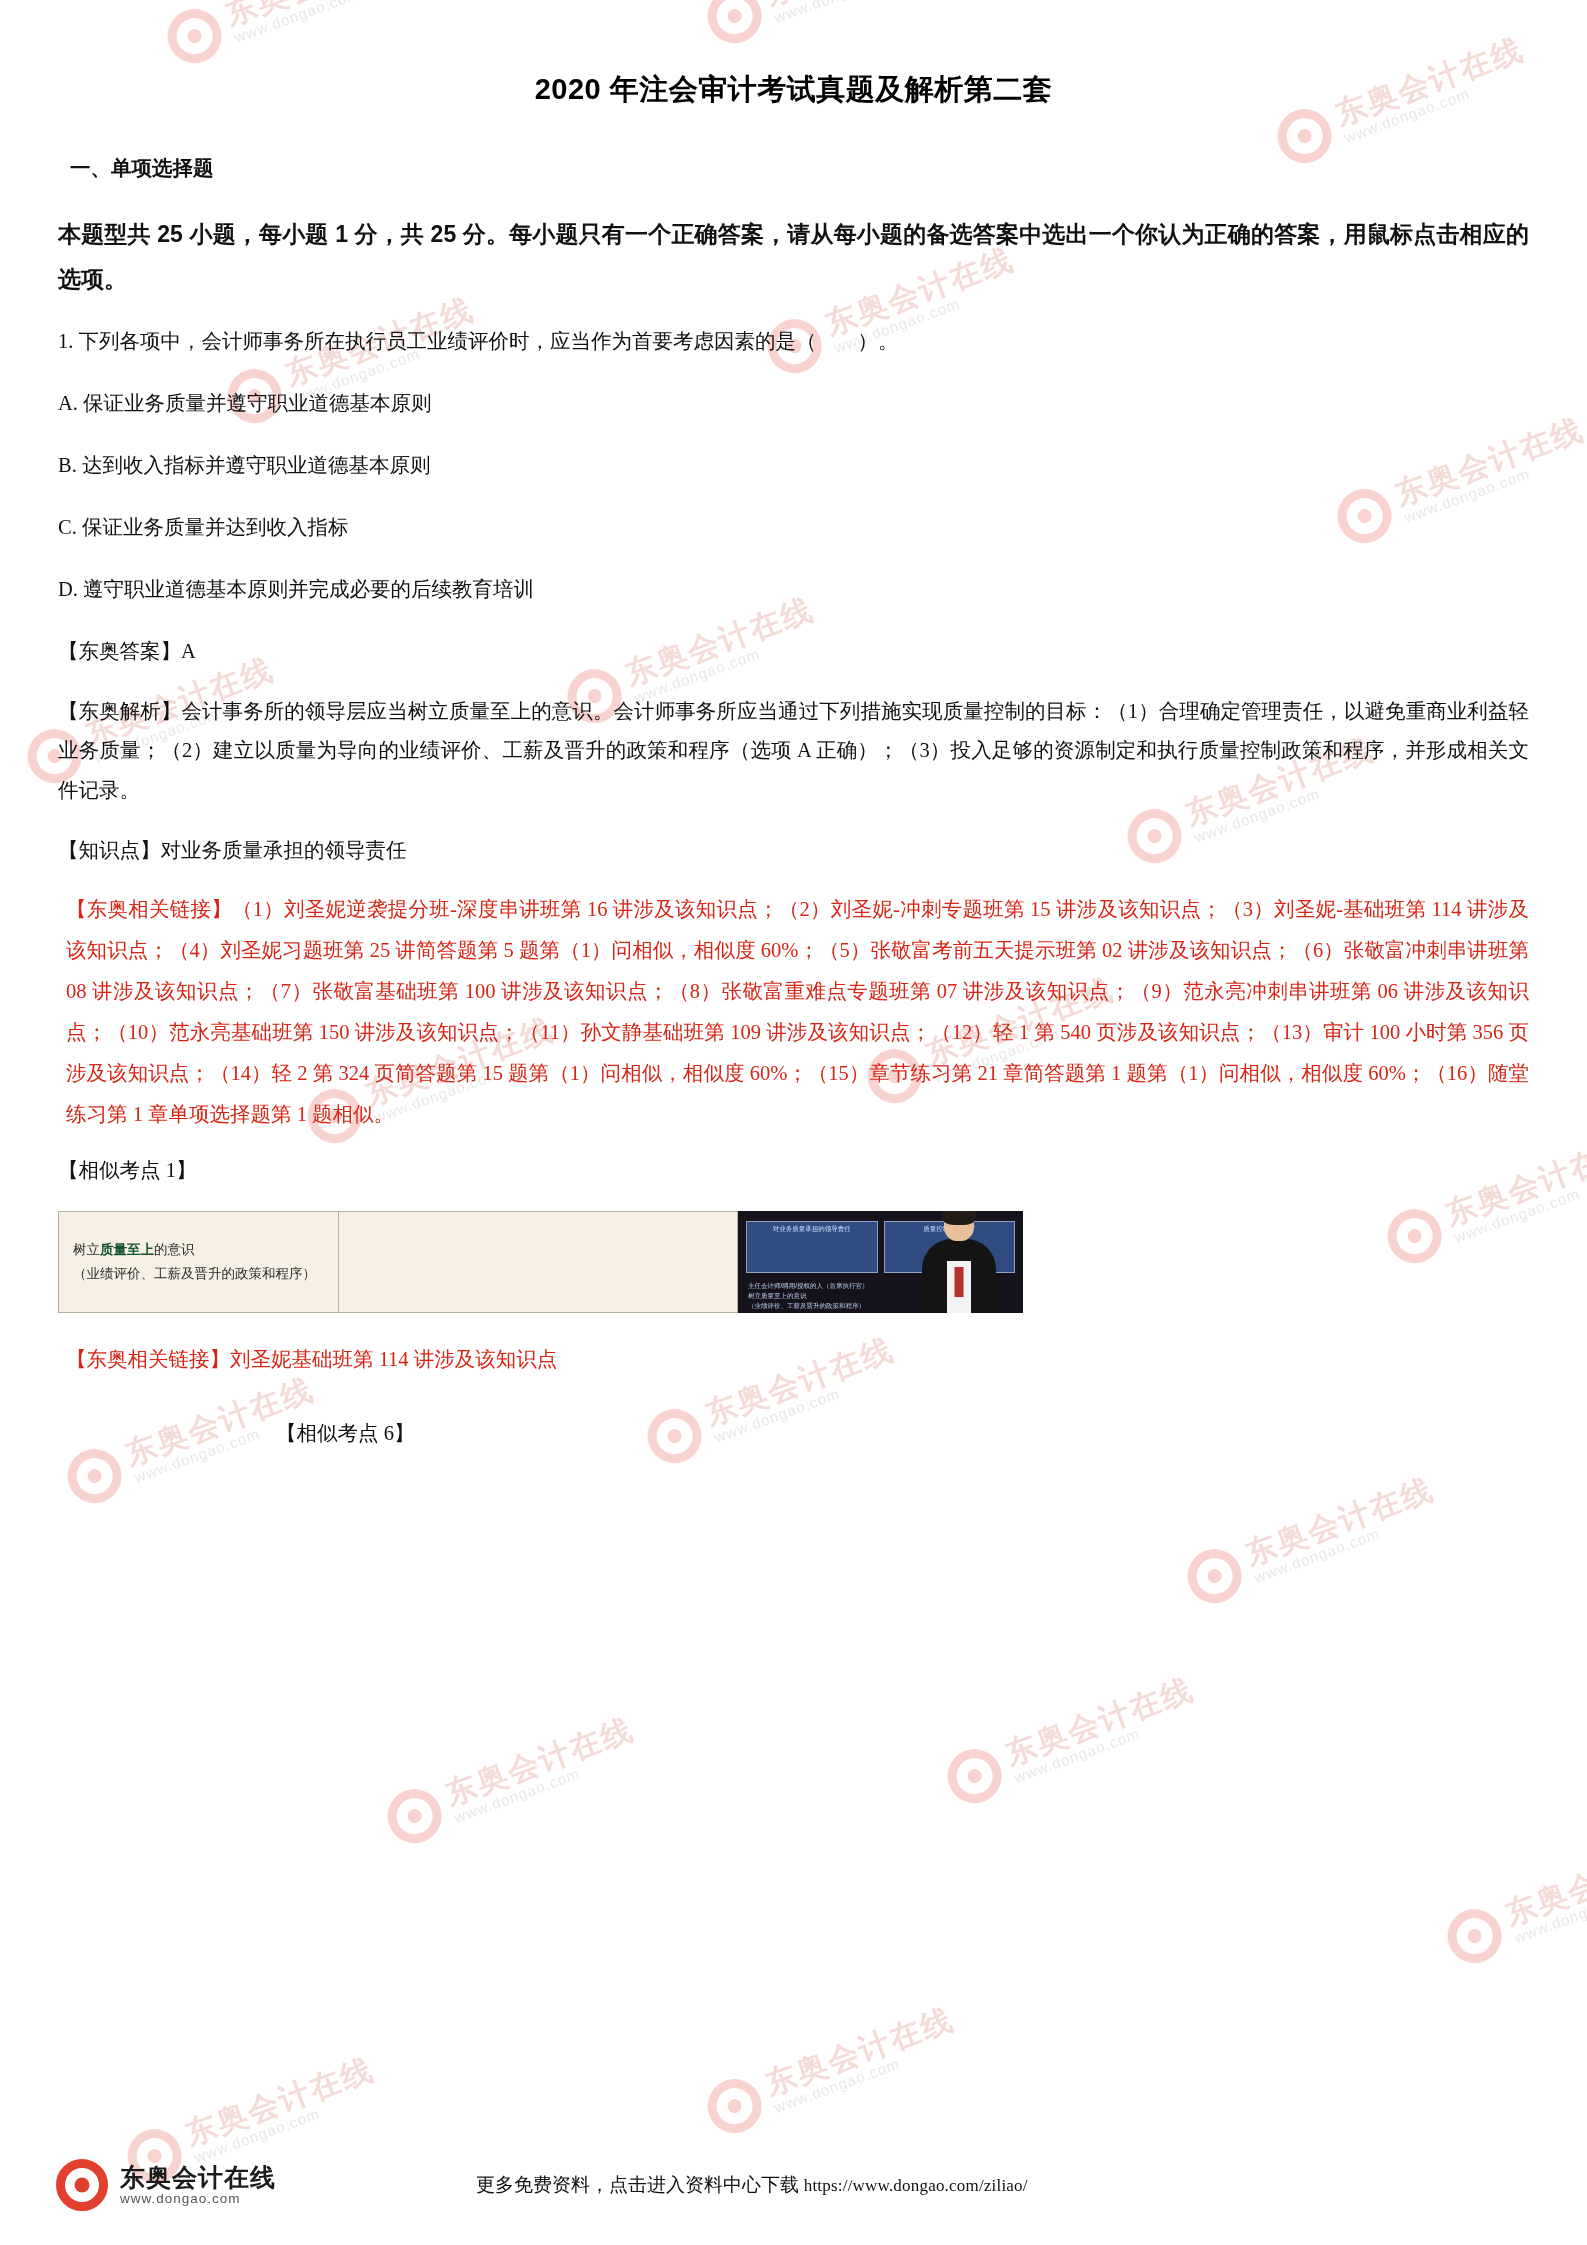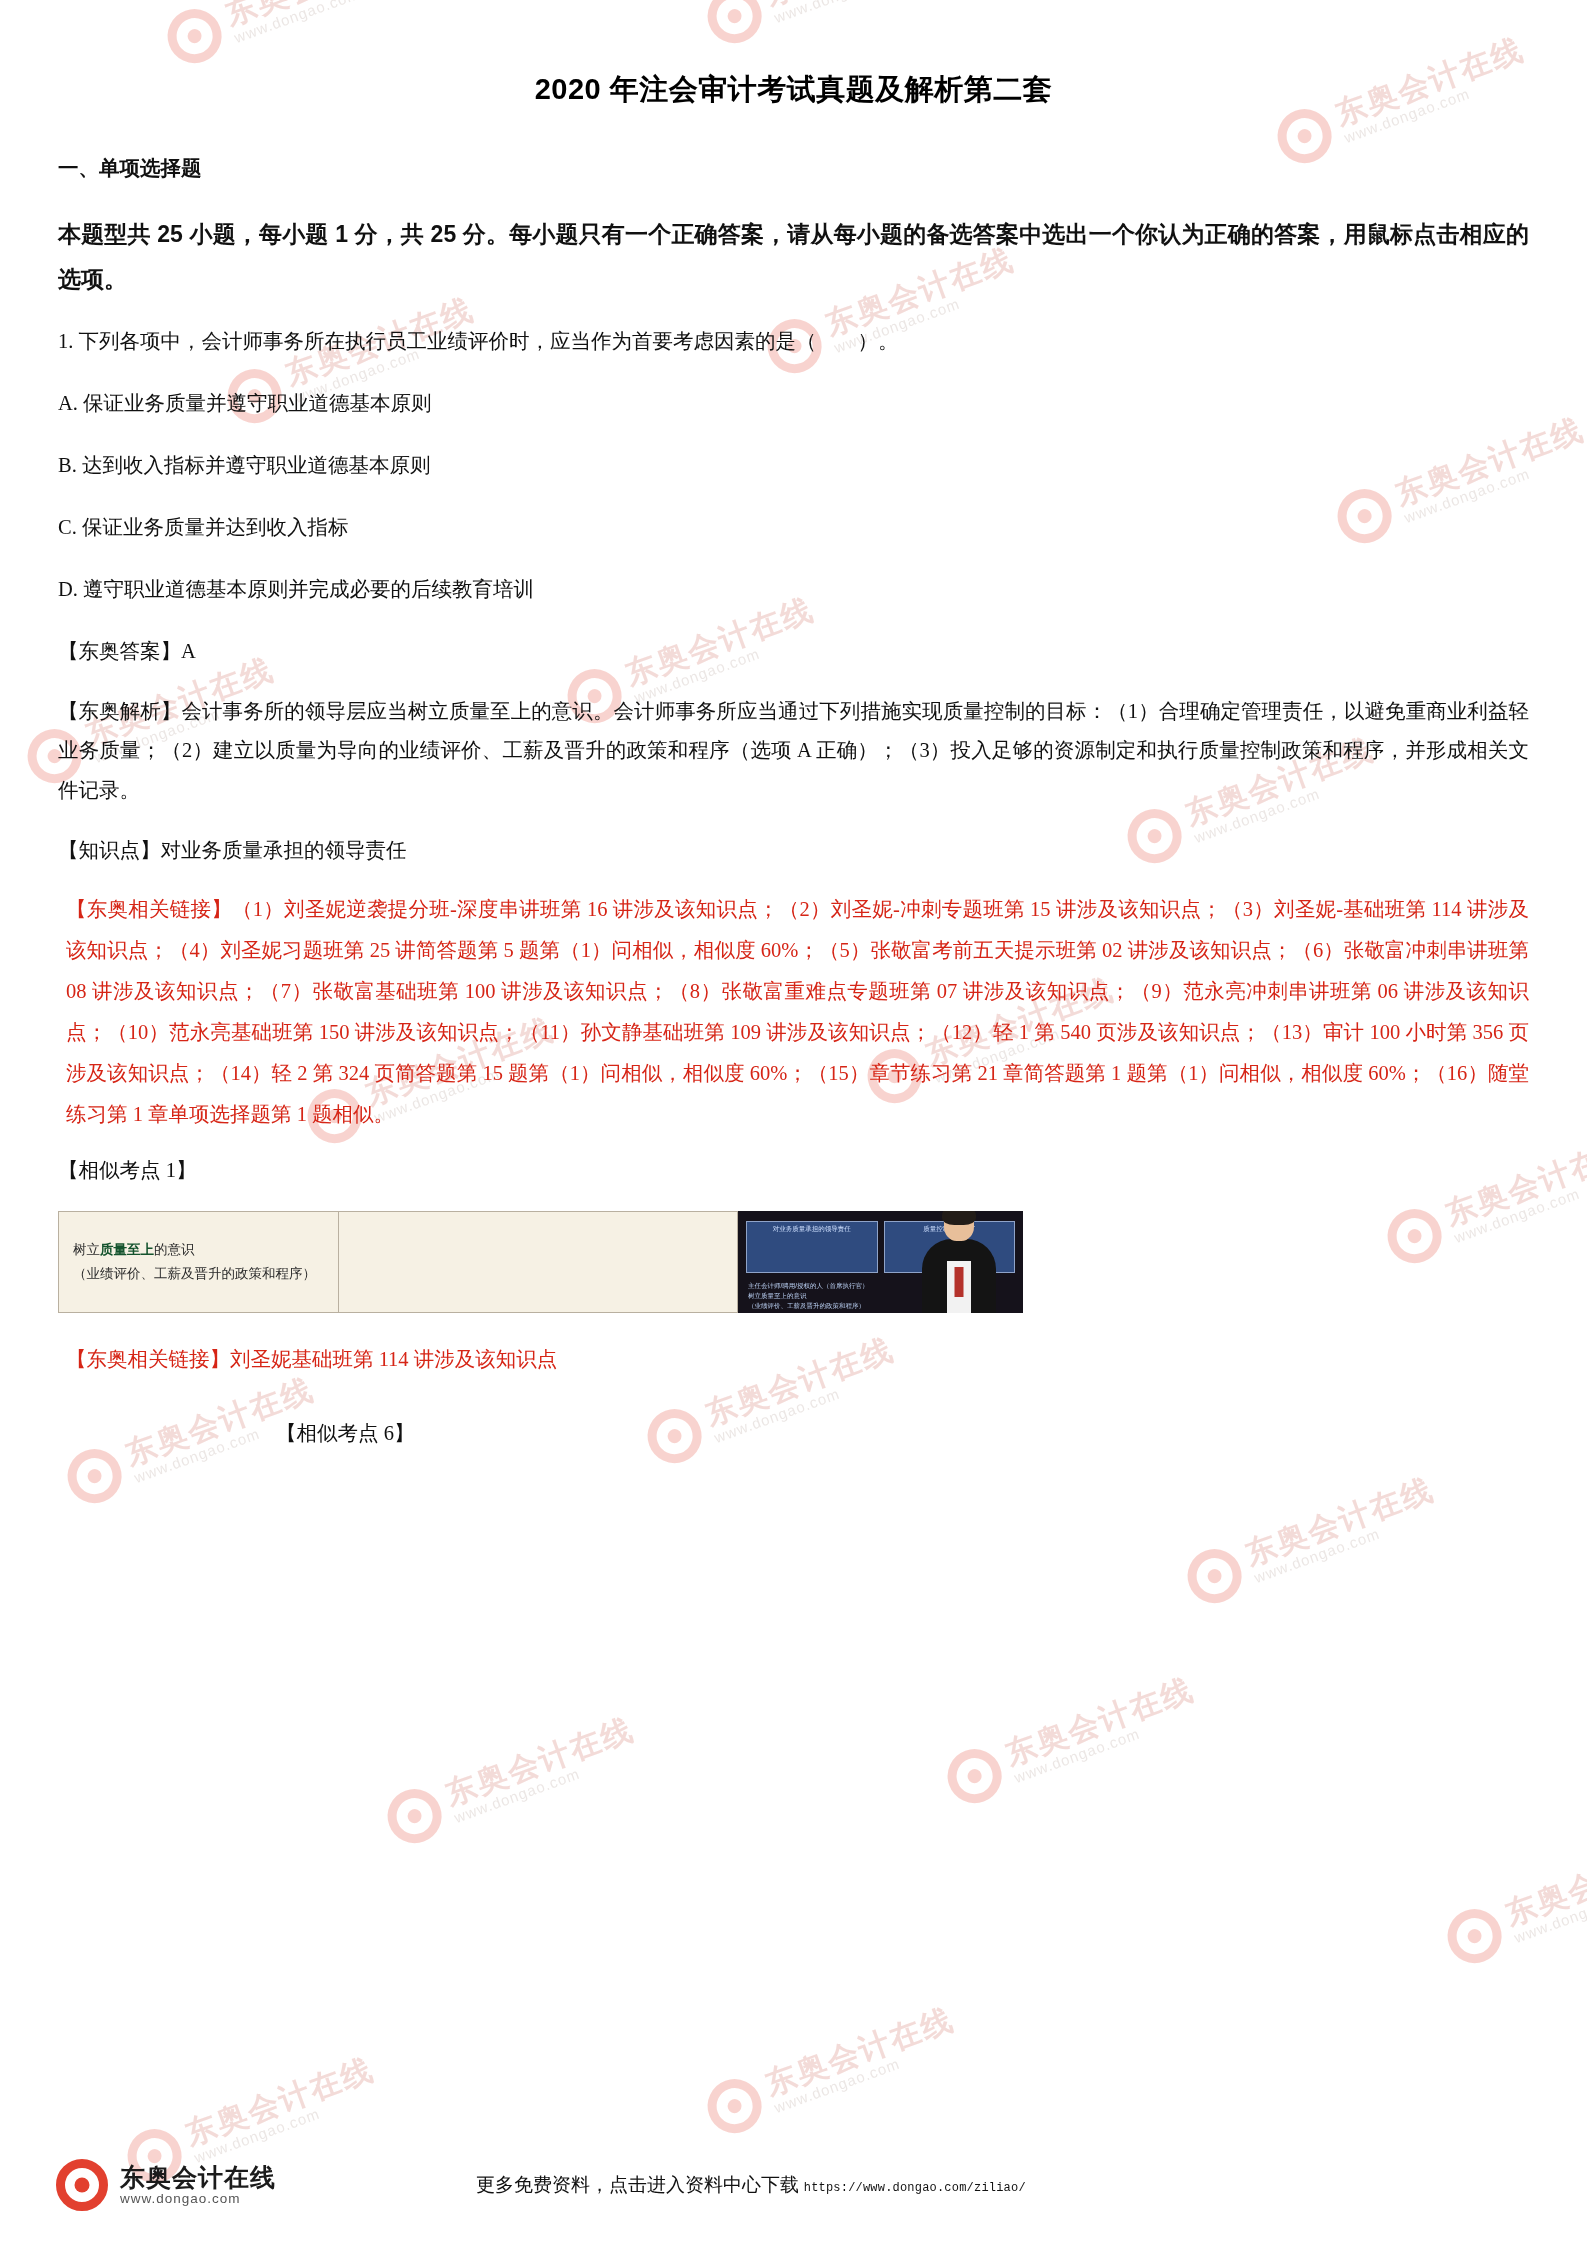--- a/index.html
+++ b/index.html
@@ -88,21 +88,21 @@
     font-weight: bold;
     color: #000;
     margin: 18px 0 44px 0;
     letter-spacing: 0.5px;
   }
 
   .section-title {
     font-family: "Liberation Sans", sans-serif;
     font-size: 20.5px;
     font-weight: bold;
-    margin: 0 0 30px 0;
+    margin: 0 0 30px 12px;
     color: #111;
   }
 
   p.para {
     font-size: 20.5px;
     line-height: 1.95;
     margin: 0 0 20px 0;
     color: #111;
     text-align: justify;
   }
@@ -333,22 +333,22 @@
     color: #555;
     letter-spacing: 1px;
   }
   .footer-text {
     margin-left: 200px;
     font-size: 19px;
     color: #111;
     font-family: "Liberation Serif", serif;
   }
   .footer-text .url {
-    font-family: Liberation Mono, monospace;
-    font-size: 12px;
+    font-family: Liberation Serif, serif;
+    font-size: 17px;
     letter-spacing: 0.2px;
   }
 </style>
 </head>
 <body>
 
 <div class="wm-layer">
   <div class="wm" style="left:160px; top:20px;">
     <div class="ring"></div>
     <div class="wmtext">

